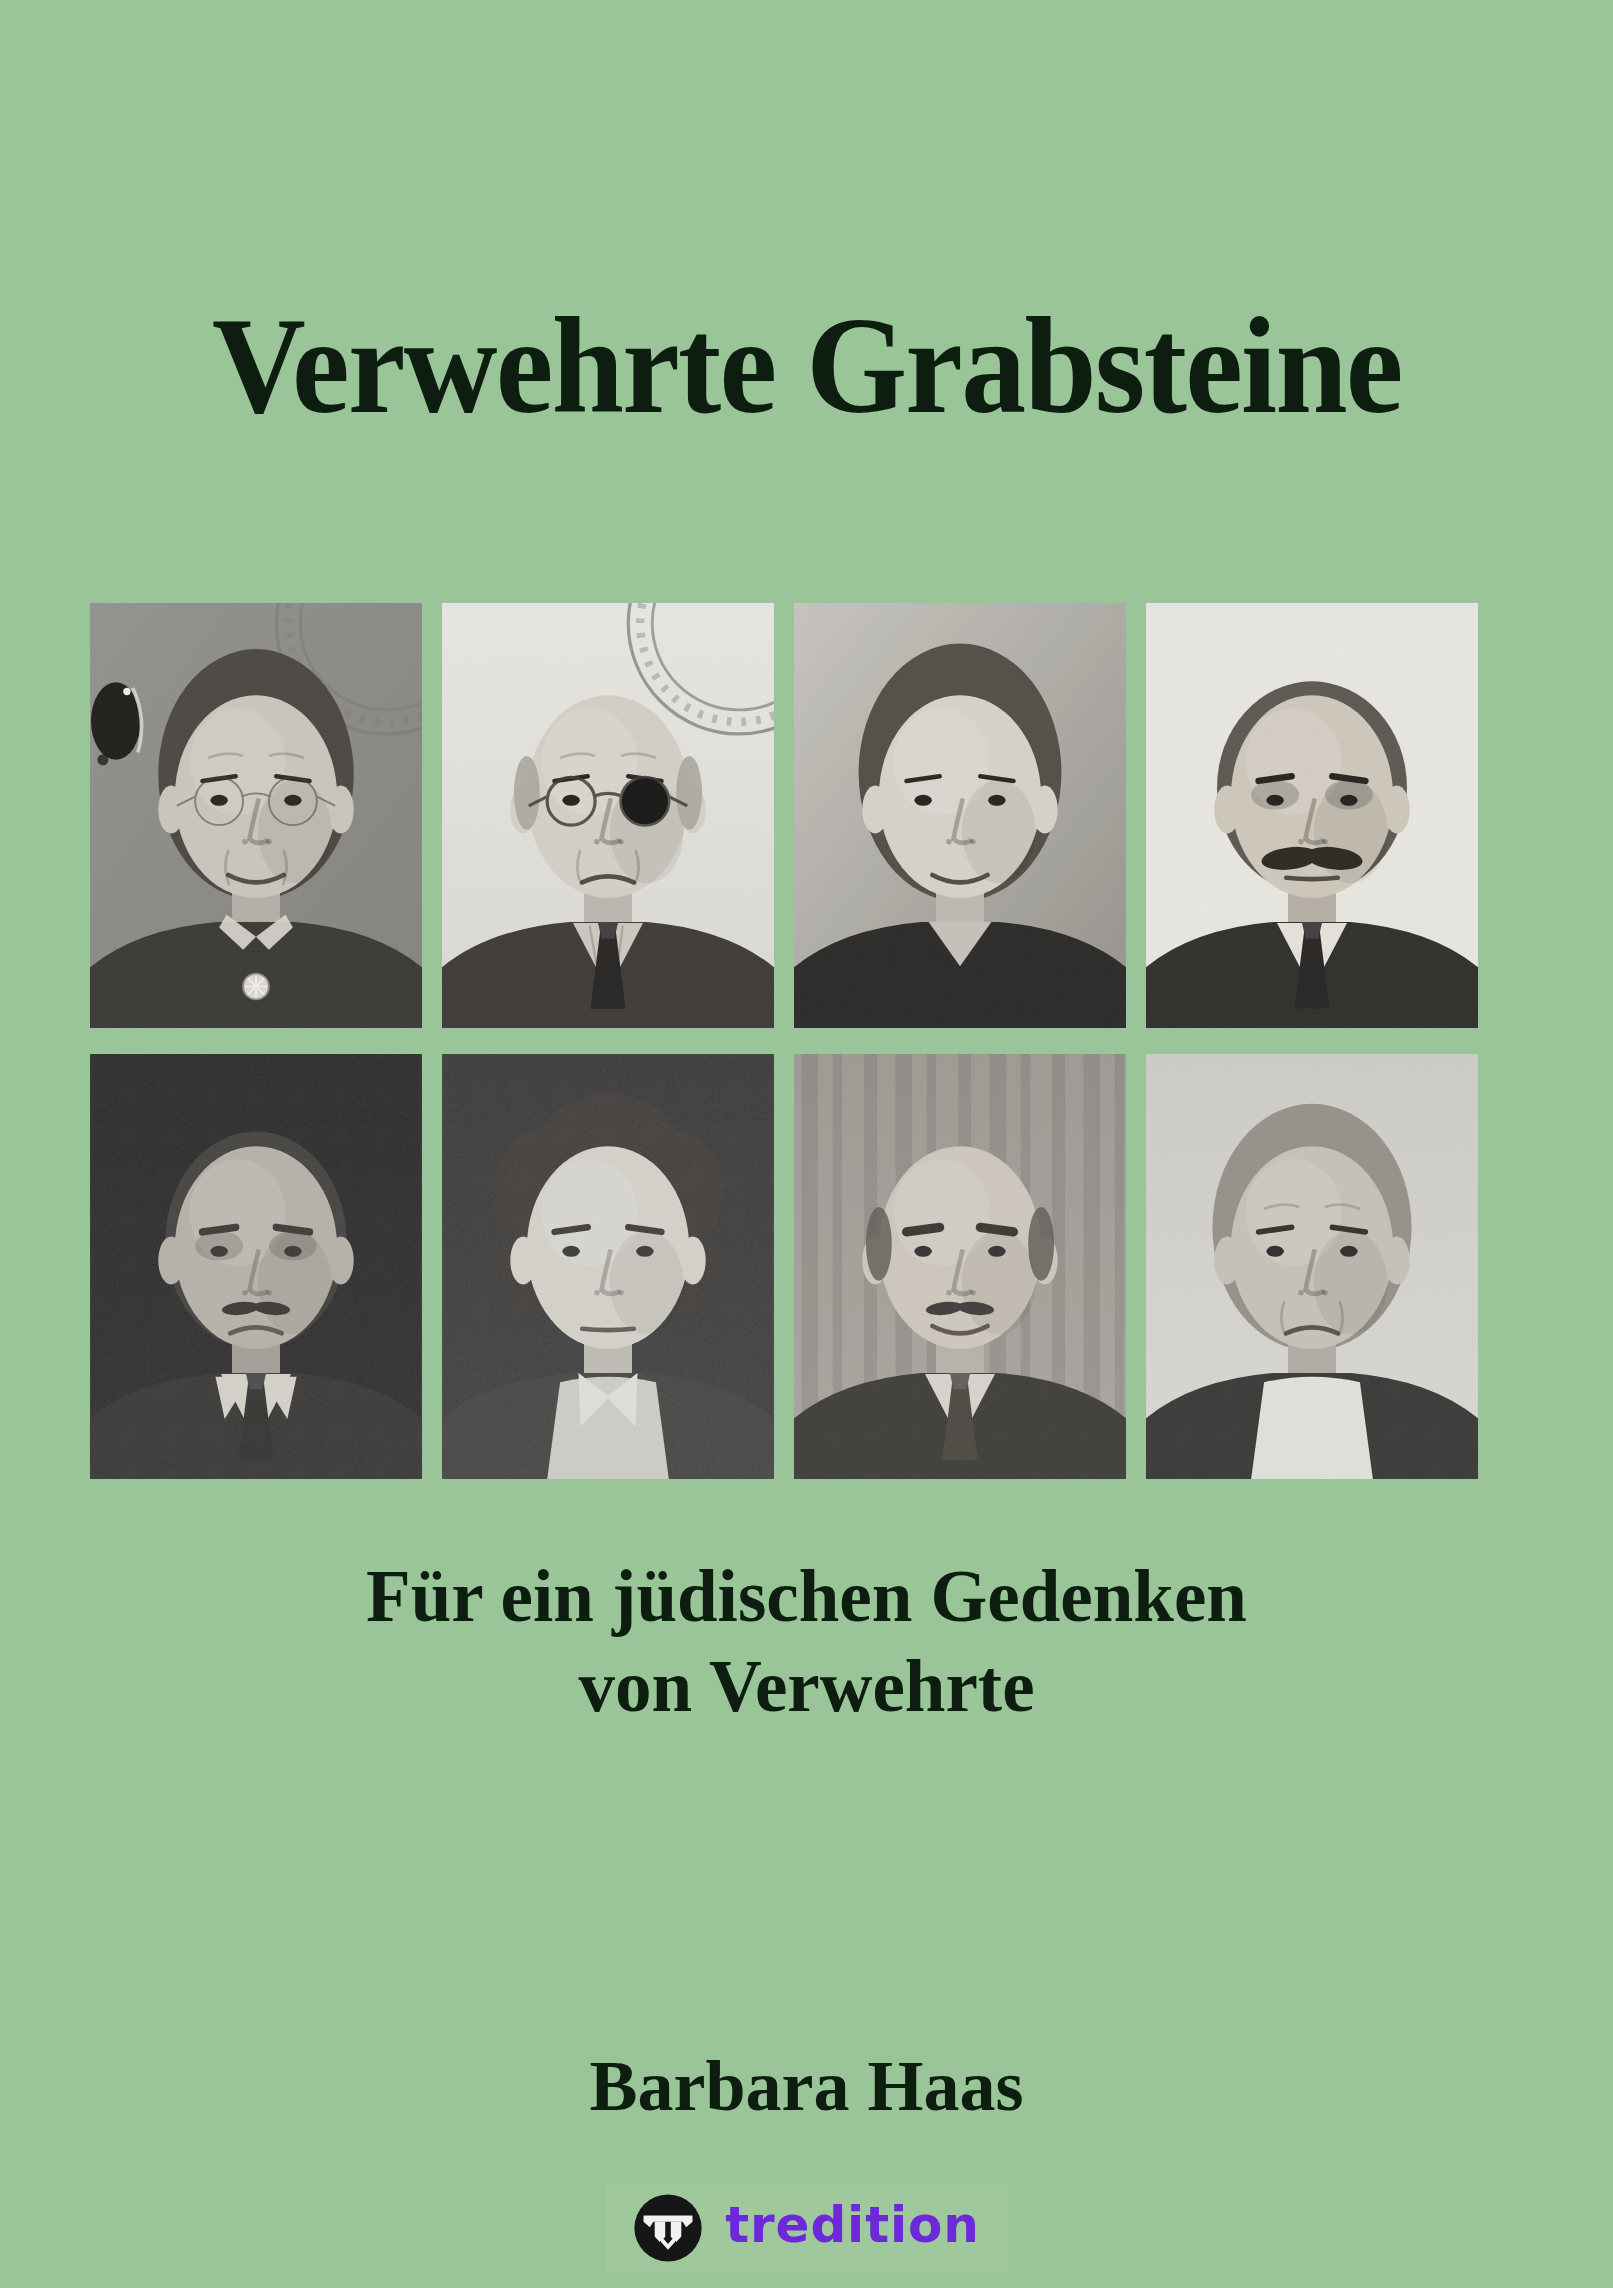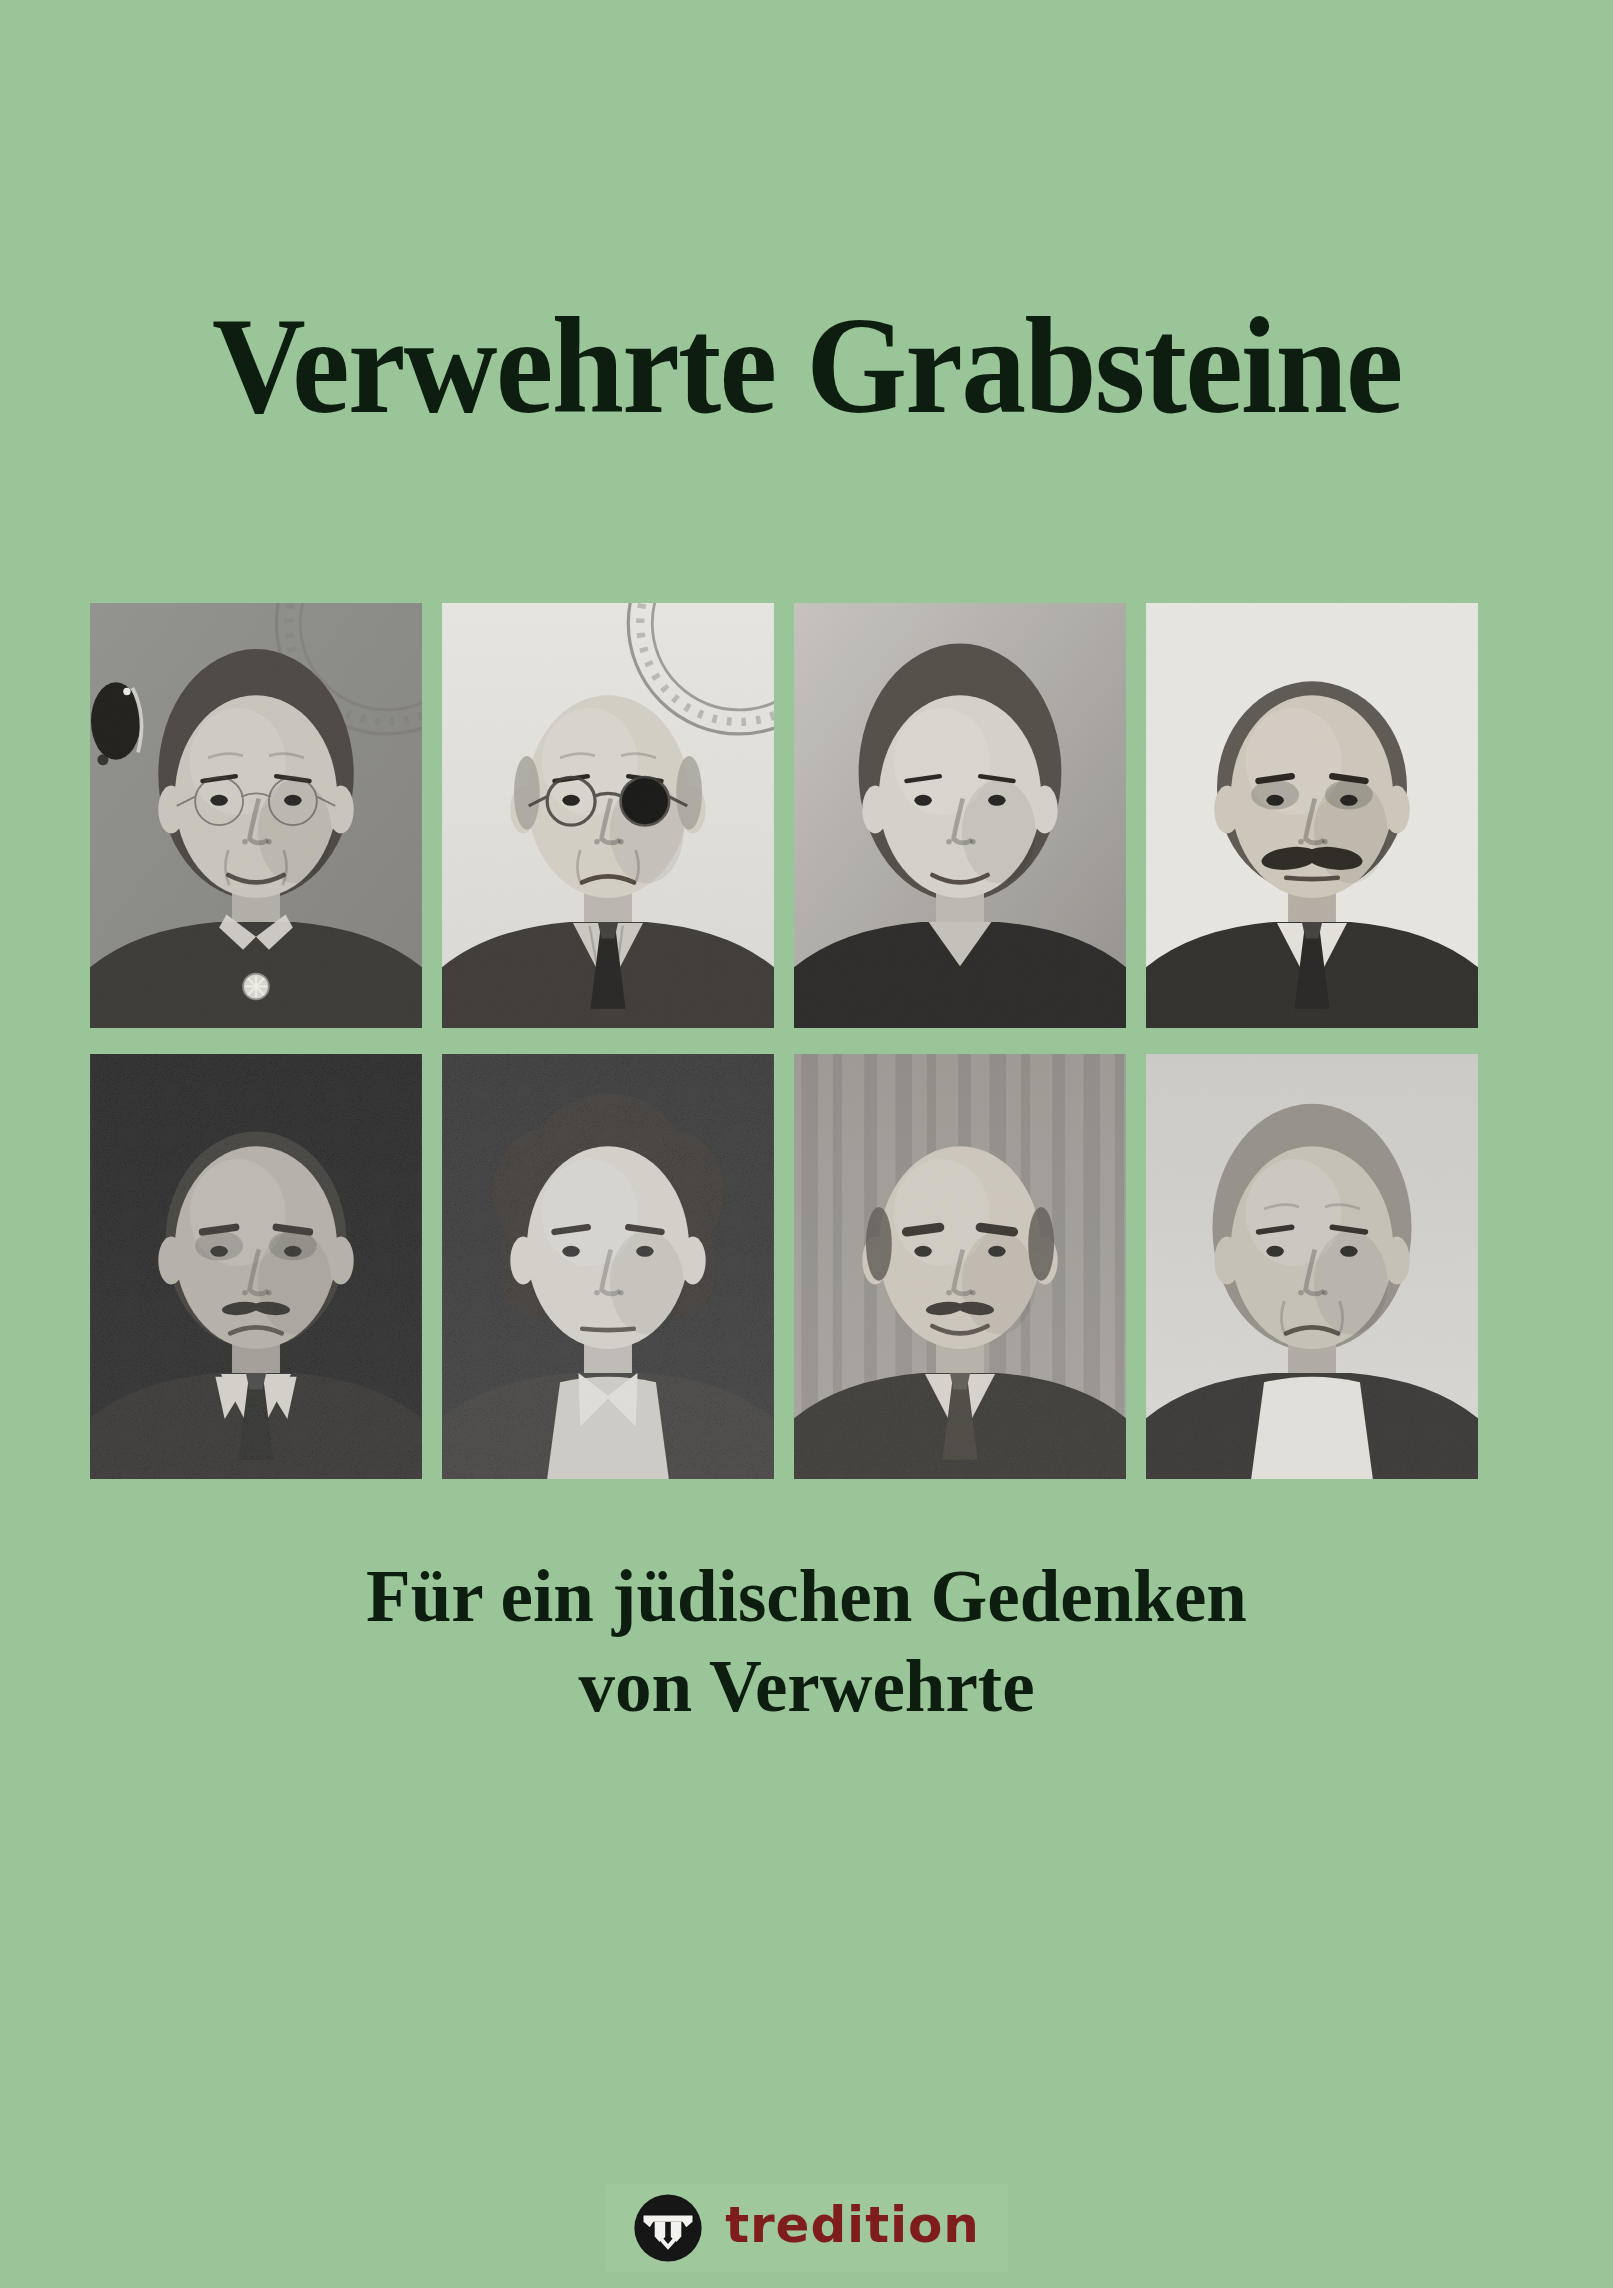--- a/index.html
+++ b/index.html
@@ -511,30 +511,31 @@
           <rect width="360" height="461" filter="url(#g7)" opacity="0.144"></rect>
         </svg>
       </figure>
     </div>
 
   <div class="subtitle">
     <div>Für ein jüdischen Gedenken</div>
     <div>von Verwehrte</div>
   </div>
 
+  <div class="author">Barbara Haas</div>
 
   <div class="logo-row">
     <div class="logo-pill">
       <svg class="logo-mark" viewBox="0 0 100 100">
         <circle cx="50" cy="50" r="48" id="logo-circle" fill="#161616"></circle>
         <g id="logo-glyph" fill="#f4f2ee">
           <path d="M15,32 H85 V41 L76,49 L71,41 H29 L24,49 L15,41 Z"></path>
           <path d="M31,41 H46 V63 L38,70 L31,62 Z"></path>
           <path d="M54,41 H69 V62 L62,70 L54,63 Z"></path>
           <path d="M40,61 L50,73 L60,61 L60,70 L50,81 L40,70 Z"></path>
         </g>
       </svg>
-      <span class="logo-word" style="color: #7f1d1d;">tredition</span>
+      <span class="logo-word" style="color: #6d28d9;">tredition</span>
     </div>
   </div>
 
 </div>
 
 
 </body></html>

